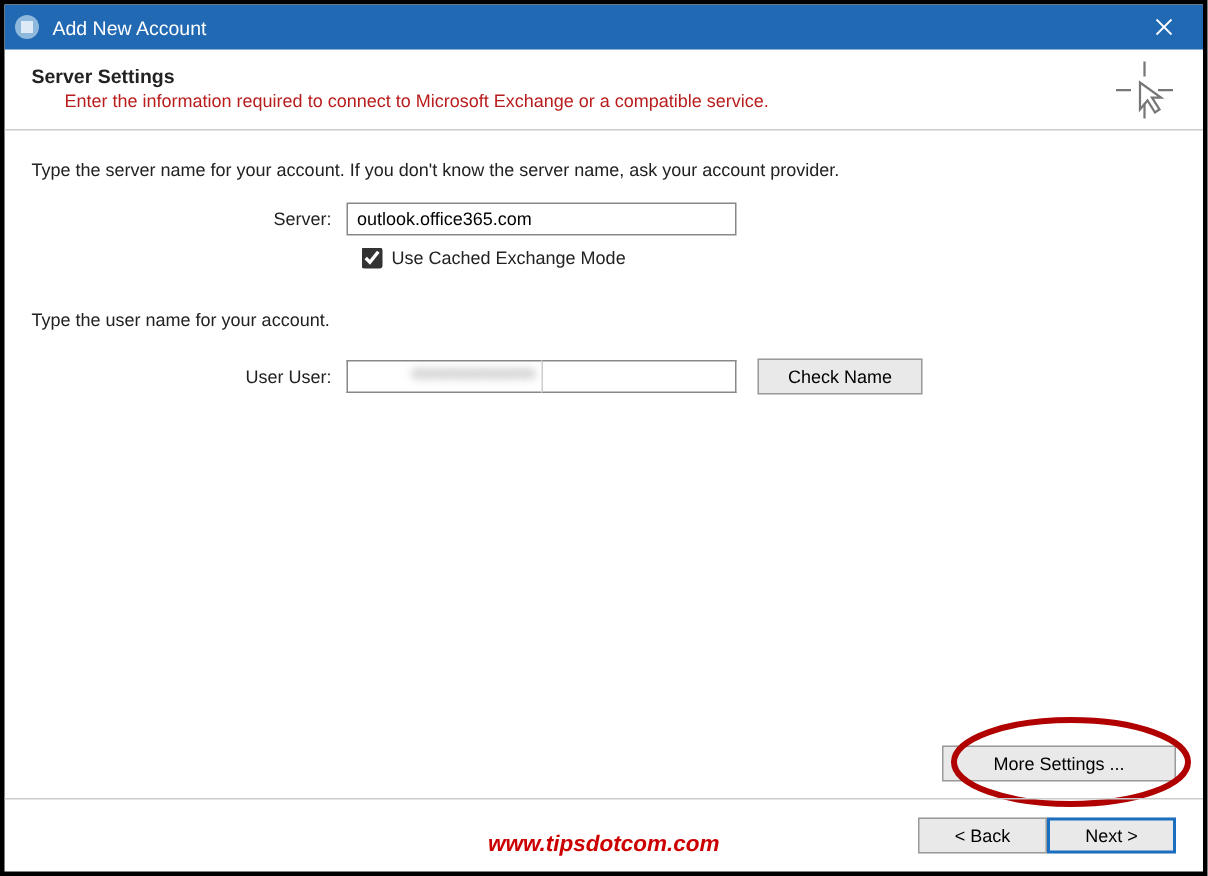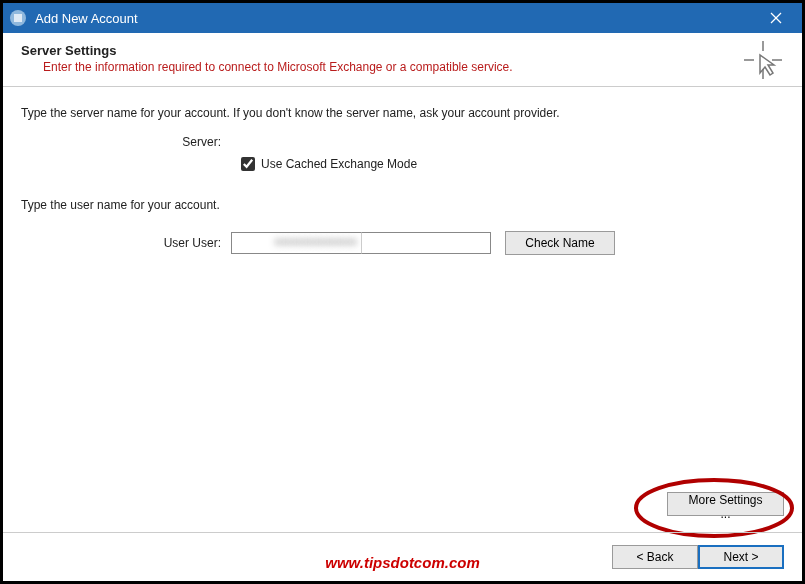--- a/index.html
+++ b/index.html
@@ -166,41 +166,42 @@
       </g>
     </svg>
   </span>
 </div>
 
 <div class="content">
   <div class="instr">Type the server name for your account. If you don't know the server name, ask your account provider.</div>
 
   <div class="form-row">
     <div class="label">Server:</div>
+    <input class="text-input server-input" type="text" value="outlook.office365.com" style="">
   </div>
 
   <div class="checkbox-row">
     <input type="checkbox" checked="" style="">
     <span>Use Cached Exchange Mode</span>
   </div>
 
   <div class="instr" style="margin-top:26px;">Type the user name for your account.</div>
 
   <div class="form-row" style="margin-top:18px;">
     <div class="label">User User:</div>
     <div class="user-input-wrap">
       <span class="user-prefilled">xxxxxxxxxxxxxxx</span>
       <input class="text-input user-input" type="text" value="" style="">
     </div>
     <button class="btn check-name-btn">Check Name</button>
   </div>
 </div>
 
 <div class="more-settings-area">
-  <button class="btn" style="width:117px;">More Settings ...</button>
+  <button class="btn" style="width:156px;">More Settings ...</button>
 </div>
 
 <svg class="ellipse" width="170" height="70">
   <ellipse cx="85" cy="35" rx="78" ry="28" fill="none" stroke="#b00000" stroke-width="4"></ellipse>
 </svg>
 
 <div class="watermark">www.tipsdotcom.com</div>
 
 <div class="footer">
   <button class="btn">&lt; Back</button>

